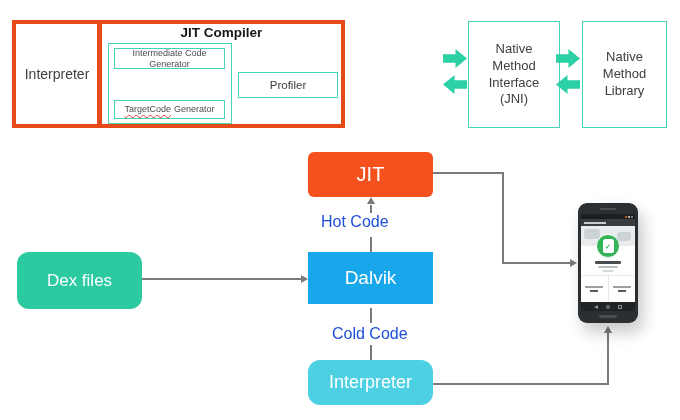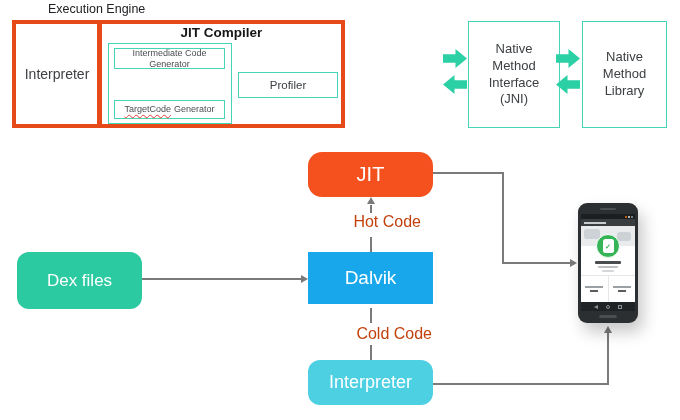--- a/index.html
+++ b/index.html
@@ -26,25 +26,25 @@
   .garbage{left:346px;width:94px;font-size:14px;}
   .garbage span{width:70px;line-height:1.35;}
   .jni{left:468px;width:92px;font-size:13px;}
   .jni span{width:62px;line-height:1.3;}
   .library{left:582px;width:85px;font-size:13px;}
   .library span{width:56px;line-height:1.3;}
   .barrow{position:absolute;width:24px;height:19px;background:var(--arrow-teal);}
   .barrow.r{clip-path:polygon(0 28%,52% 28%,52% 0,100% 50%,52% 100%,52% 72%,0 72%);}
   .barrow.l{clip-path:polygon(100% 28%,48% 28%,48% 0,0 50%,48% 100%,48% 72%,100% 72%);}
   .flow-box{display:flex;align-items:center;justify-content:center;color:#fff;font-weight:500;}
-  .f-jit{left:308px;top:152px;width:125px;height:45px;border-radius:14px;background:var(--orange-fill);font-size:20px;}
+  .f-jit{left:308px;top:152px;width:125px;height:45px;border-radius:6px;background:var(--orange-fill);font-size:20px;}
   .f-dalvik{left:308px;top:252px;width:125px;height:52px;border-radius:0;background:var(--blue);font-size:19px;}
   .f-interp{left:308px;top:360px;width:125px;height:45px;border-radius:12px;background:var(--cyan);font-size:18px;}
   .f-dex{left:17px;top:252px;width:125px;height:57px;border-radius:12px;background:var(--green);font-size:17px;}
-  .edge-label{width:100px;text-align:right;font-size:16px;color:#c2410c;}
+  .edge-label{width:100px;text-align:left;font-size:16px;color:#1d4ed8;}
   .hot{left:321px;top:213px;}
   .cold{left:332px;top:325px;}
   .ln{position:absolute;background:var(--line);}
   .ah{position:absolute;width:0;height:0;}
   .ah.right{border-top:4px solid transparent;border-bottom:4px solid transparent;border-left:7px solid var(--line);}
   .ah.up{border-left:4px solid transparent;border-right:4px solid transparent;border-bottom:7px solid var(--line);}
   
   .phone{left:578px;top:203px;width:60px;height:120px;background:#2c2f31;border-radius:9px;
          box-shadow:5px 9px 16px rgba(0,0,0,.22);display:flex;flex-direction:column;
          padding:0 3px;box-sizing:border-box;}
@@ -78,21 +78,20 @@
   .n-home{width:4px;height:4px;border:1px solid #8a9094;border-radius:50%;display:block;box-sizing:border-box;}
   .n-sq{width:4px;height:4px;border:1px solid #8a9094;display:block;box-sizing:border-box;}
   .phone-chin{height:12px;position:relative;}
   .slot{position:absolute;left:50%;top:4px;transform:translateX(-50%);width:18px;height:2.5px;border-radius:2px;background:#4a4e50;}
 </style>
 </head>
 <body>
 
 <div class="stage" style="--orange: #e64a19; --orange-fill: #f4511e; --teal: #45d4b5; --arrow-teal: #2bd0a5; --blue: #18a7ea; --cyan: #4cd0e2; --green: #2bcaa0; --line: #7a7a7a; --txt: #3c4043;">
 
-  <div class="abs engine-label">Execution Engine</div>
 
   <div class="abs exec-box"></div>
   <div class="abs interp-cell">Interpreter</div>
   <div class="abs exec-divider"></div>
 
   <div class="abs jit-title">JIT Compiler</div>
   <div class="abs tealbox group-box"></div>
 
   <div class="abs sub-box sb1">
     <span>Intermediate Code Generator</span>

